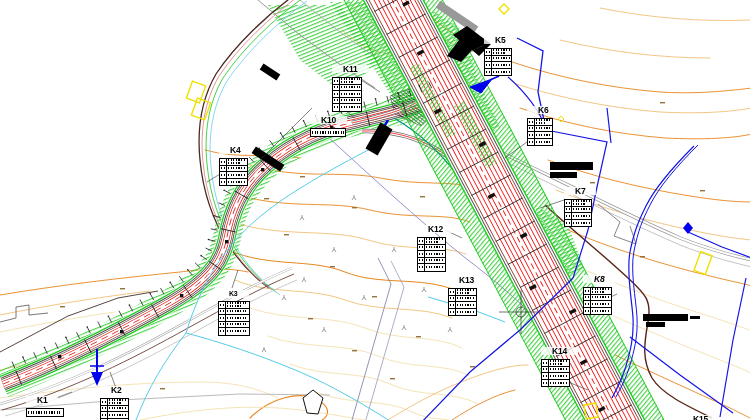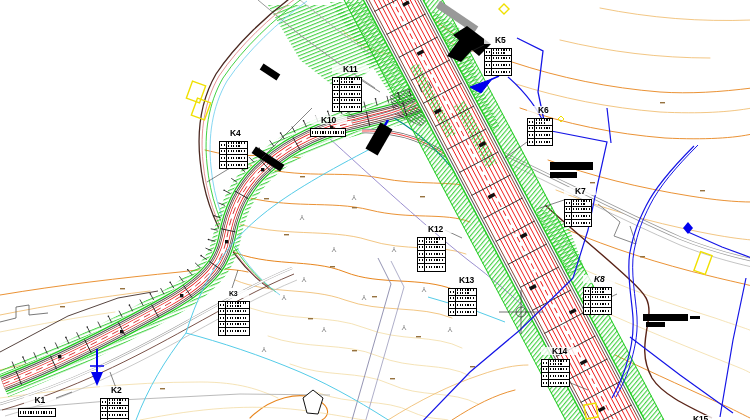--- a/index.html
+++ b/index.html
@@ -429,21 +429,21 @@
         <line x1="248.07750274105612" y1="198.59816856722955" x2="235.03794525699075" y2="191.1839969601142" stroke="#1a1a1a" stroke-width="0.9"></line>
         <line x1="270.6270092894532" y1="171.35359496131414" x2="260.6751147339843" y2="160.13041382774836" stroke="#1a1a1a" stroke-width="0.9"></line>
         <line x1="300.314076811248" y1="150.41963130317106" x2="292.97309359890824" y2="137.3387305132352" stroke="#1a1a1a" stroke-width="0.9"></line>
         <line x1="333.738239990572" y1="135.54353307249042" x2="328.8849289547405" y2="121.35038782594708" stroke="#1a1a1a" stroke-width="0.9"></line>
         <line x1="369.7626537379136" y1="125.92127016079817" x2="366.24583014880517" y2="111.33936521517839" stroke="#1a1a1a" stroke-width="0.9"></line>
         <line x1="406.91683993832453" y1="116.32405014817745" x2="402.6700130890192" y2="101.93779067213505" stroke="#1a1a1a" stroke-width="0.9"></line>
       </g>
 </svg>
 
 <div id="callouts">
-      <div class="callout" style="left: 18px; top: 389px; text-align: right;"><span class="k">K1</span><div class="cbox1" style="width: 34px;">
+      <div class="callout" style="left: 26px; top: 389px;"><span class="k">K1</span><div class="cbox1" style="width: 34px;">
           <i class="tx" style="height: 3px;"></i>
         </div></div>
       <div class="callout" style="left: 100px; top: 379px;"><span class="k">K2</span><div class="cbox" style="width: 27px;">
           <div class="crow">
             <div class="cl">
               <i class="tx"></i>
             </div>
             <div class="cr">
               <i class="tx"></i>
               <i class="tx short"></i>
@@ -505,21 +505,21 @@
           </div>
           <div class="crow">
             <div class="cl">
               <i class="tx"></i>
             </div>
             <div class="cr">
               <i class="tx"></i>
             </div>
           </div>
         </div></div>
-      <div class="callout" style="left: 219px; top: 122px; text-align: center;"><span class="k">K4</span><div class="cbox" style="width: 27px;">
+      <div class="callout" style="left: 219px; top: 139px; text-align: center;"><span class="k">K4</span><div class="cbox" style="width: 27px;">
           <div class="crow">
             <div class="cl">
               <i class="tx"></i>
             </div>
             <div class="cr">
               <i class="tx"></i>
               <i class="tx short"></i>
             </div>
           </div>
           <div class="crow">

